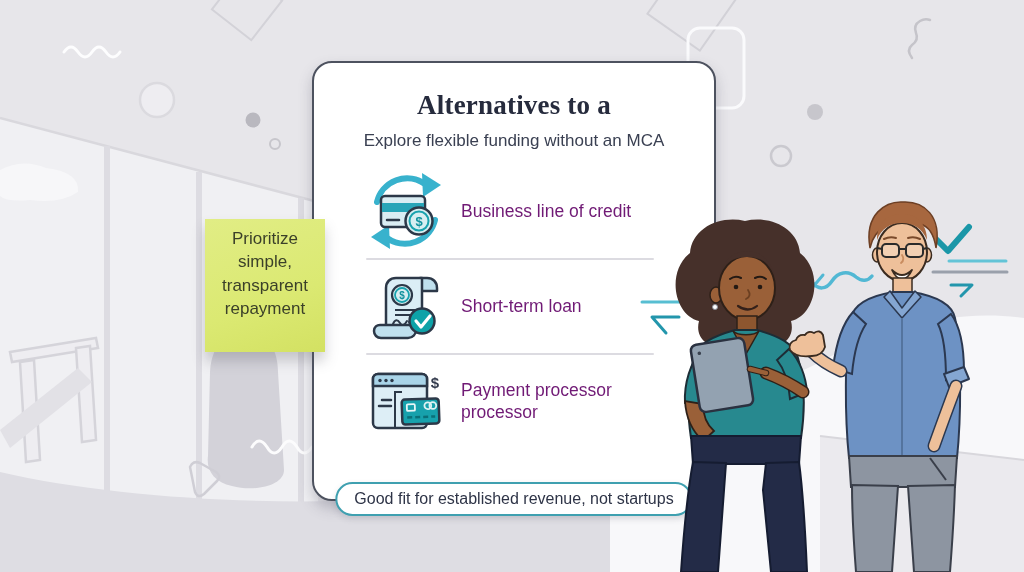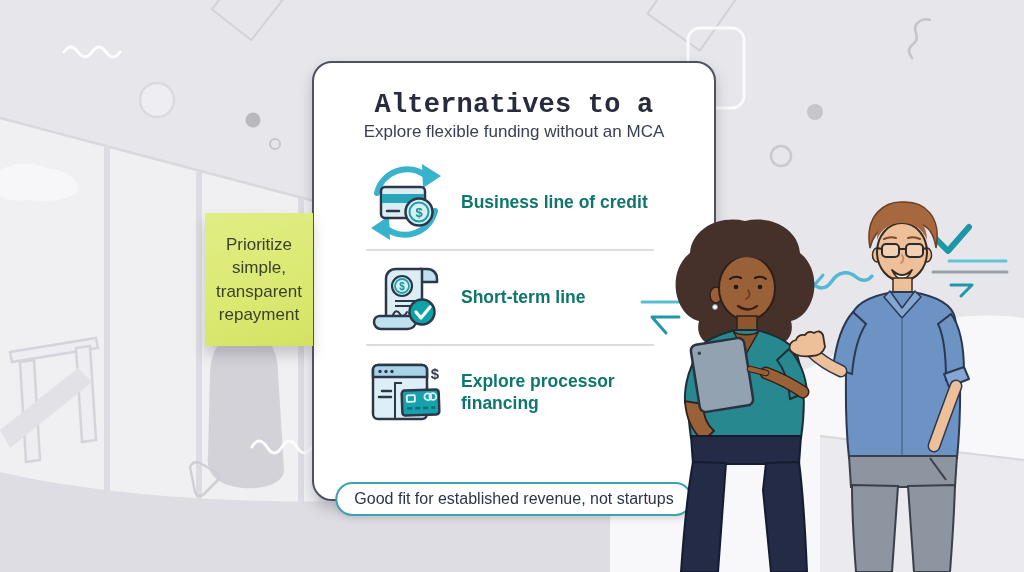--- a/index.html
+++ b/index.html
@@ -11,44 +11,44 @@
   .bg-scene{position:absolute;left:0;top:0;z-index:1;pointer-events:none;}
   
   .card{
     position:absolute;left:312px;top:61px;width:404px;height:440px;z-index:2;
     background:#ffffff;border:2px solid #4d525f;border-radius:20px;
     box-shadow:0 7px 14px rgba(70,70,90,.28);
     box-sizing:border-box;
   }
   .card-title{
     margin-top:26px;text-align:center;
-    font-family:Liberation Mono, monospace;
+    font-family:Liberation Serif, serif;
     font-weight:700;font-size:27px;line-height:1.22;color:#262b3d;
     letter-spacing:.2px;
   }
   .card-subtitle{
-    text-align:center;font-size:17px;color:#3a4052;
+    margin-top:9px;text-align:center;font-size:17px;color:#3a4052;
   }
   .card-list{margin-top:14px;}
   .card-item{display:flex;align-items:center;height:93px;padding-left:50px;box-sizing:border-box;}
   .item-icon{width:84px;height:84px;flex:0 0 84px;margin-right:13px;}
-  .item-label{font-size:17.5px;font-weight:bold;color:#0f766e;line-height:1.3;width:200px;}
+  .item-label{font-size:17.5px;font-weight:normal;color:#701a75;line-height:1.3;width:200px;}
   .divider{height:2px;background:#dcdbe1;margin:0 60px 0 52px;border-radius:1px;}
   .footer-pill{
     position:absolute;left:50%;bottom:-17px;transform:translateX(-50%);
     background:#ffffff;border:2px solid #3fa0b0;border-radius:999px;
     padding:6px 17px;font-size:16px;color:#2e3447;white-space:nowrap;
     box-shadow:0 3px 6px rgba(70,70,90,.15);z-index:5;
   }
   
   .sticky-note{
-    position:absolute;left:205px;top:213px;width:108px;height:133px;z-index:3;
+    position:absolute;left:205px;top:219px;width:120px;height:133px;z-index:3;
     background:linear-gradient(160deg,#e1ed85 0%,#dbe972 60%,#d3e162 100%);
     box-shadow:0 9px 12px rgba(90,90,100,.28);
-    display:flex;align-items:center;justify-content:center;box-sizing:border-box;
+    display:flex;align-items:flex-start;justify-content:center;box-sizing:border-box;
     padding:8px;
   }
   .sticky-note span{
     display:block;width:112px;text-align:center;
     font-size:17px;line-height:1.38;color:#3b4029;
   }
   
   .people{position:absolute;left:618px;top:195px;z-index:4;pointer-events:none;}
 </style>
 </head>
@@ -133,21 +133,21 @@
           <circle cx="38" cy="31" r="10" fill="#d8eef1" stroke="#2c3848" stroke-width="2.2"></circle>
           <circle cx="38" cy="31" r="7" fill="none" stroke="#19a2ae" stroke-width="1.8"></circle>
           <text x="38" y="35" text-anchor="middle" font-size="10" font-weight="bold" fill="#12929e">$</text>
           <line x1="31" y1="46" x2="53" y2="46" stroke="#2c3848" stroke-width="2"></line>
           <line x1="31" y1="51" x2="53" y2="51" stroke="#2c3848" stroke-width="2"></line>
           <path d="M29,60 q3,-7 7,-1 q3,5 7,-2" stroke="#2c3848" stroke-width="2" fill="none" stroke-linecap="round"></path>
           <line x1="45" y1="58" x2="52" y2="58" stroke="#2c3848" stroke-width="2" stroke-linecap="round"></line>
           <circle cx="58" cy="57" r="12.5" fill="#0da2a8" stroke="#2c3848" stroke-width="2.5"></circle>
           <path d="M52,57 l5,6 l9,-11" stroke="#ffffff" stroke-width="3.2" fill="none" stroke-linecap="round" stroke-linejoin="round"></path>
         </svg>
-        <div class="item-label">Short-term line</div>
+        <div class="item-label">Short-term loan</div>
       </div>
       <div class="divider"></div>
 
       <div class="card-item">
         <svg class="item-icon" viewBox="0 0 84 84">
           <rect x="9" y="15" width="54" height="54" rx="5" fill="#ddeef6" stroke="#2c3848" stroke-width="2.5"></rect>
           <path d="M9,27 V20 a5,5 0 0 1 5,-5 h44 a5,5 0 0 1 5,5 v7 z" fill="#a9d4e8" stroke="#2c3848" stroke-width="2.5"></path>
           <circle cx="16" cy="21.5" r="1.7" fill="#2c3848"></circle>
           <circle cx="22" cy="21.5" r="1.7" fill="#2c3848"></circle>
           <circle cx="28" cy="21.5" r="1.7" fill="#2c3848"></circle>
@@ -155,21 +155,21 @@
           <path d="M38,33 h-7 v36 h7" fill="none" stroke="#2c3848" stroke-width="2"></path>
           <g transform="rotate(-2 56 52)">
             <rect x="38" y="40" width="37" height="25" rx="3" fill="#17a1ac" stroke="#2c3848" stroke-width="2.5"></rect>
             <rect x="43" y="45" width="8" height="6.5" rx="1" fill="none" stroke="#e8f6f7" stroke-width="1.8"></rect>
             <circle cx="64" cy="47" r="3.4" fill="none" stroke="#dff2f3" stroke-width="1.8"></circle>
             <circle cx="69" cy="47" r="3.4" fill="none" stroke="#dff2f3" stroke-width="1.8"></circle>
             <path d="M43,58 h28" stroke="#0b6f78" stroke-width="2.5" stroke-dasharray="5,3"></path>
           </g>
           <text x="71" y="29" text-anchor="middle" font-size="15" font-weight="bold" fill="#333b4d">$</text>
         </svg>
-        <div class="item-label">Explore processor financing</div>
+        <div class="item-label">Payment processor processor</div>
       </div>
     </div>
 
     <div class="footer-pill">Good fit for established revenue, not startups</div>
   </div>
 
   <div class="sticky-note">
     <span>Prioritize simple, transparent repayment</span>
   </div>
 

